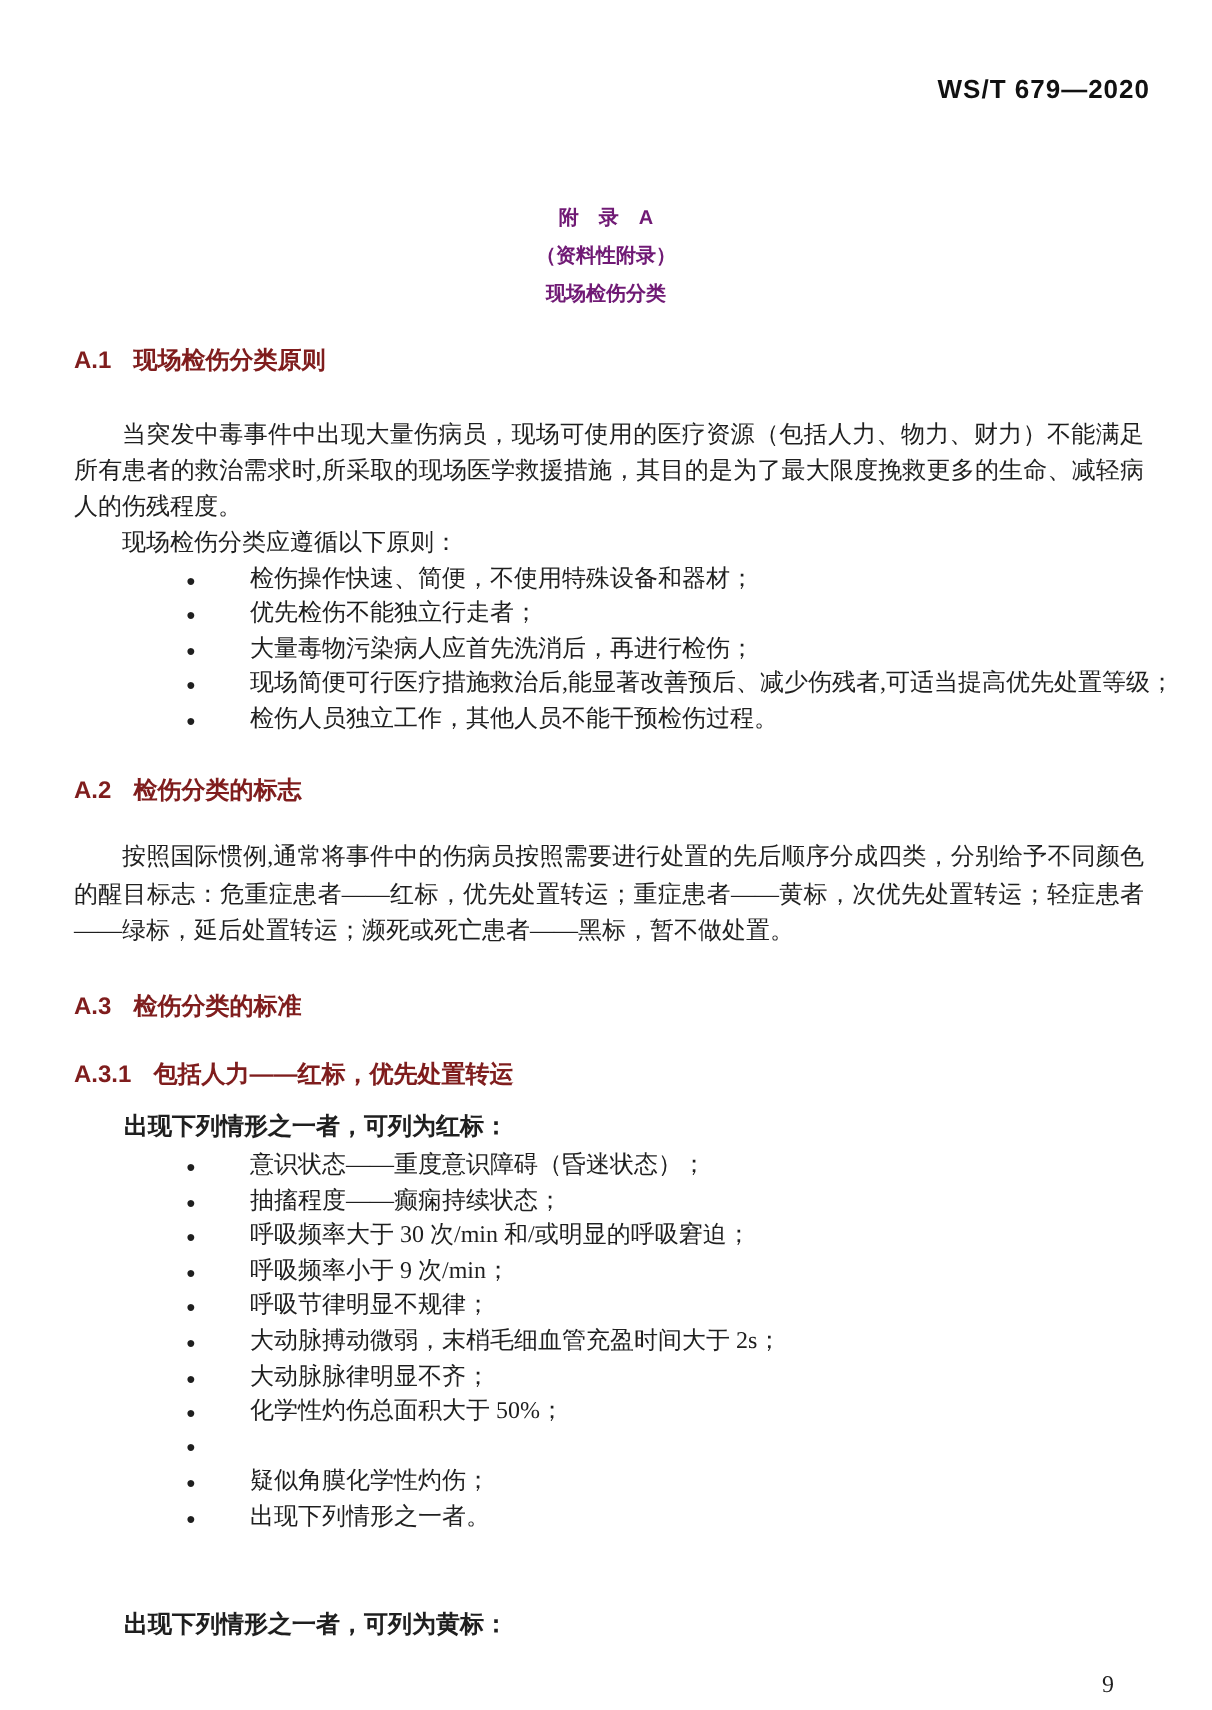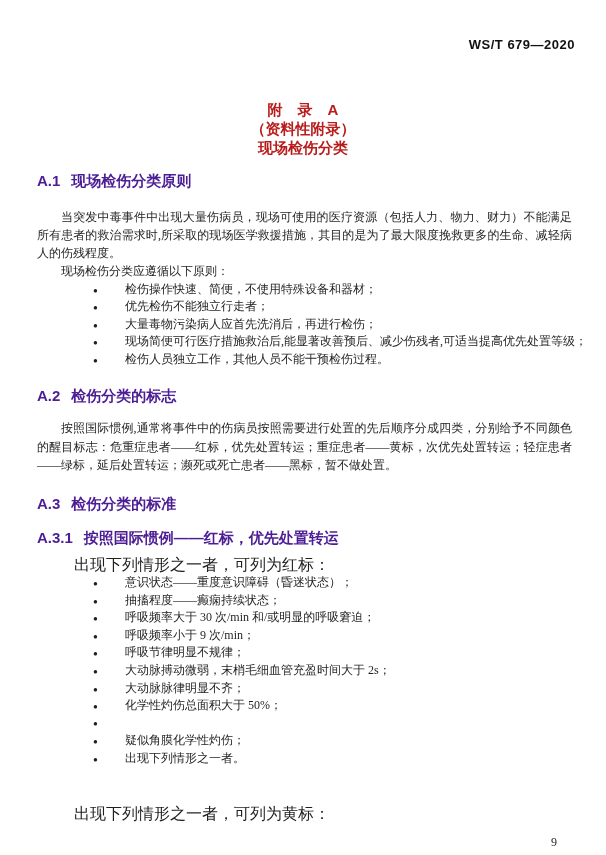--- a/index.html
+++ b/index.html
@@ -27,48 +27,49 @@
     color: #111;
   }
   .title-block {
     position: absolute;
     top: 100px;
     left: 0;
     width: 606px;
     text-align: center;
     font-family: "Liberation Sans", sans-serif;
     font-weight: bold;
-    font-size: 15px;
+    font-size: 10px;
     line-height: 19px;
-    color: #b91c1c;
+    color: #701a75;
   }
   .sec-heading {
     position: absolute;
     left: 37px;
     font-family: "Liberation Sans", sans-serif;
     font-weight: bold;
-    font-size: 15px;
+    font-size: 12px;
     white-space: nowrap;
-    color: #4c1d95;
+    color: #7f1d1d;
   }
   .sec-heading .sec-num { margin-right: 11px; }
   .body-para {
     position: absolute;
     left: 37px;
     width: 535px;
     font-size: 12px;
     line-height: 18px;
     text-align: justify;
     text-indent: 2em;
   }
   .lead-line {
     position: absolute;
-    left: 74px;
-    font-size: 16px;
+    left: 62px;
+    font-size: 12px;
     white-space: nowrap;
+    font-weight: bold;
   }
   .bullet-list {
     position: absolute;
     left: 93px;
   }
   .bullet-row {
     display: flex;
     align-items: baseline;
     font-size: 12px;
     white-space: nowrap;
@@ -137,21 +138,21 @@
     <span class="sec-num">A.2</span><span>检伤分类的标志</span>
   </div>
 
   <div class="body-para" style="top:419px; line-height:18.5px">按照国际惯例,通常将事件中的伤病员按照需要进行处置的先后顺序分成四类，分别给予不同颜色的醒目标志：危重症患者——红标，优先处置转运；重症患者——黄标，次优先处置转运；轻症患者——绿标，延后处置转运；濒死或死亡患者——黑标，暂不做处置。</div>
 
   <div class="sec-heading" style="top:495px">
     <span class="sec-num">A.3</span><span>检伤分类的标准</span>
   </div>
 
   <div class="sec-heading" style="top:529px">
-    <span class="sec-num">A.3.1</span><span>按照国际惯例——红标，优先处置转运</span>
+    <span class="sec-num">A.3.1</span><span>包括人力——红标，优先处置转运</span>
   </div>
 
   <div class="lead-line" style="top:555px">出现下列情形之一者，可列为红标：</div>
 
   <div class="bullet-list bl-a31" style="top:574px">
     <div class="bullet-row">
         <span class="bullet-dot">●</span>
         <span>意识状态——重度意识障碍（昏迷状态）；</span>
       </div>
     <div class="bullet-row">

